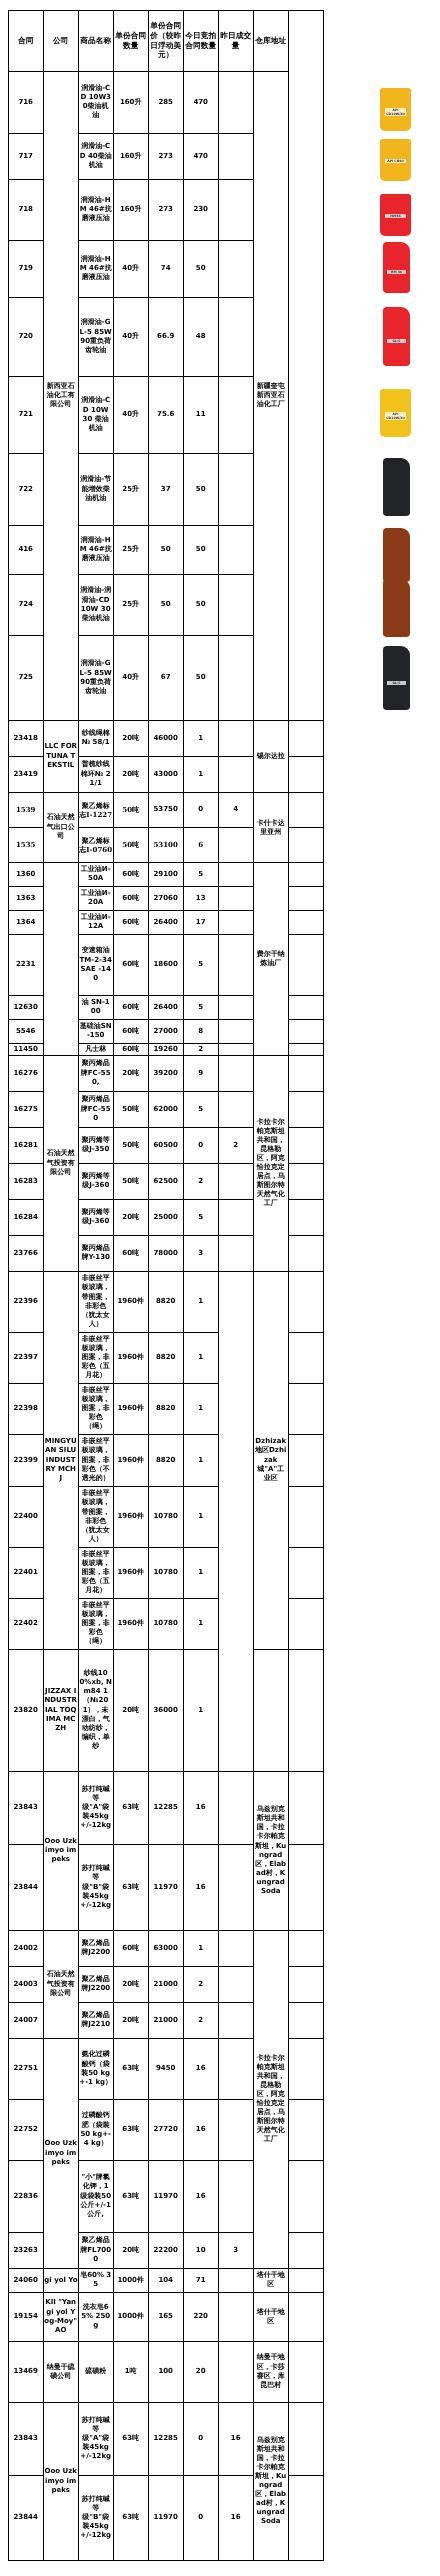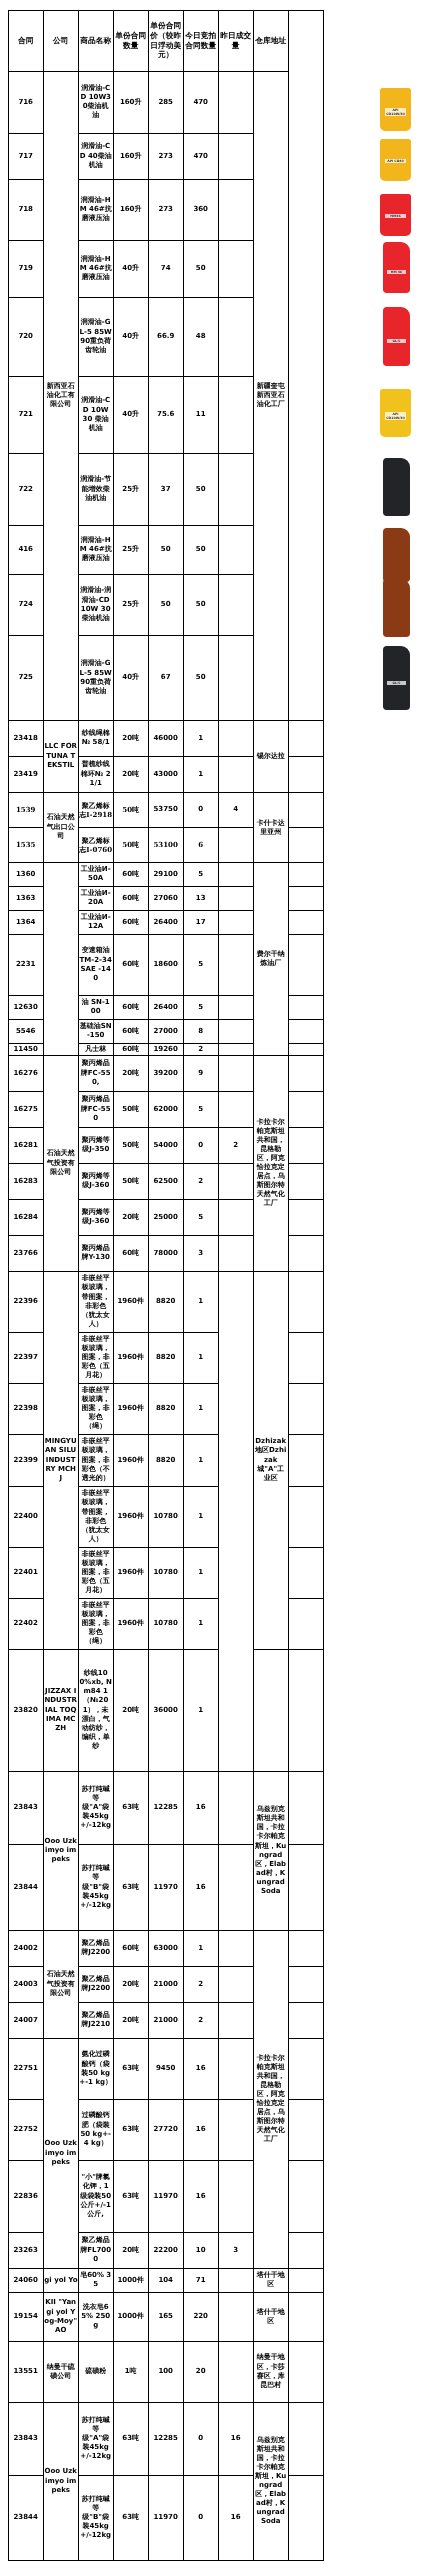--- a/index.html
+++ b/index.html
@@ -65,21 +65,21 @@
         <td>160升</td>
         <td>273</td>
         <td>470</td>
         <td></td>
       </tr>
       <tr style="height: 61px;">
         <td>718</td>
         <td>润滑油-HM 46#抗磨液压油</td>
         <td>160升</td>
         <td>273</td>
-        <td>360</td>
+        <td>230</td>
         <td></td>
       </tr>
       <tr style="height: 57px;">
         <td>719</td>
         <td>润滑油-HM 46#抗磨液压油</td>
         <td>40升</td>
         <td>74</td>
         <td>50</td>
         <td></td>
       </tr>
@@ -147,21 +147,21 @@
         <td>普梳纱线棉环№ 21/1</td>
         <td>20吨</td>
         <td>43000</td>
         <td>1</td>
         <td></td>
         <td></td>
       </tr>
       <tr style="height: 35px;">
         <td class="serif">1539</td>
         <td rowspan="2">石油天然气出口公司</td>
-        <td class="serif ">聚乙烯标志I-2918</td>
+        <td class="serif ">聚乙烯标志I-1227</td>
         <td class="serif">50吨</td>
         <td>53750</td>
         <td>0</td>
         <td>4</td>
         <td class="addr serif" rowspan="2">卡什卡达里亚州</td>
         <td></td>
       </tr>
       <tr style="height: 35px;">
         <td class="serif">1535</td>
         <td class="serif ">聚乙烯标志I-0760</td>
@@ -253,21 +253,21 @@
         <td>50吨</td>
         <td>62000</td>
         <td>5</td>
         <td></td>
         <td></td>
       </tr>
       <tr style="height: 36px;">
         <td>16281</td>
         <td>聚丙烯等级J-350</td>
         <td>50吨</td>
-        <td>54000</td>
+        <td>60500</td>
         <td>0</td>
         <td>2</td>
         <td></td>
       </tr>
       <tr style="height: 36px;">
         <td>16283</td>
         <td>聚丙烯等级J-360</td>
         <td>50吨</td>
         <td>62500</td>
         <td>2</td>
@@ -463,21 +463,21 @@
         <td rowspan="1">KII "Yangi yol Yog-Moy" AO</td>
         <td>洗衣皂65% 250g</td>
         <td>1000件</td>
         <td>165</td>
         <td>220</td>
         <td></td>
         <td class="addr" rowspan="1">塔什干地区</td>
         <td></td>
       </tr>
       <tr style="height: 61px;">
-        <td>13551</td>
+        <td>13469</td>
         <td rowspan="1">纳曼干硫磺公司</td>
         <td>硫磺粉</td>
         <td>1吨</td>
         <td>100</td>
         <td>20</td>
         <td></td>
         <td class="addr" rowspan="1">纳曼干地区，卡莎赛区，库昆巴村</td>
         <td></td>
       </tr>
       <tr style="height: 73px;">

